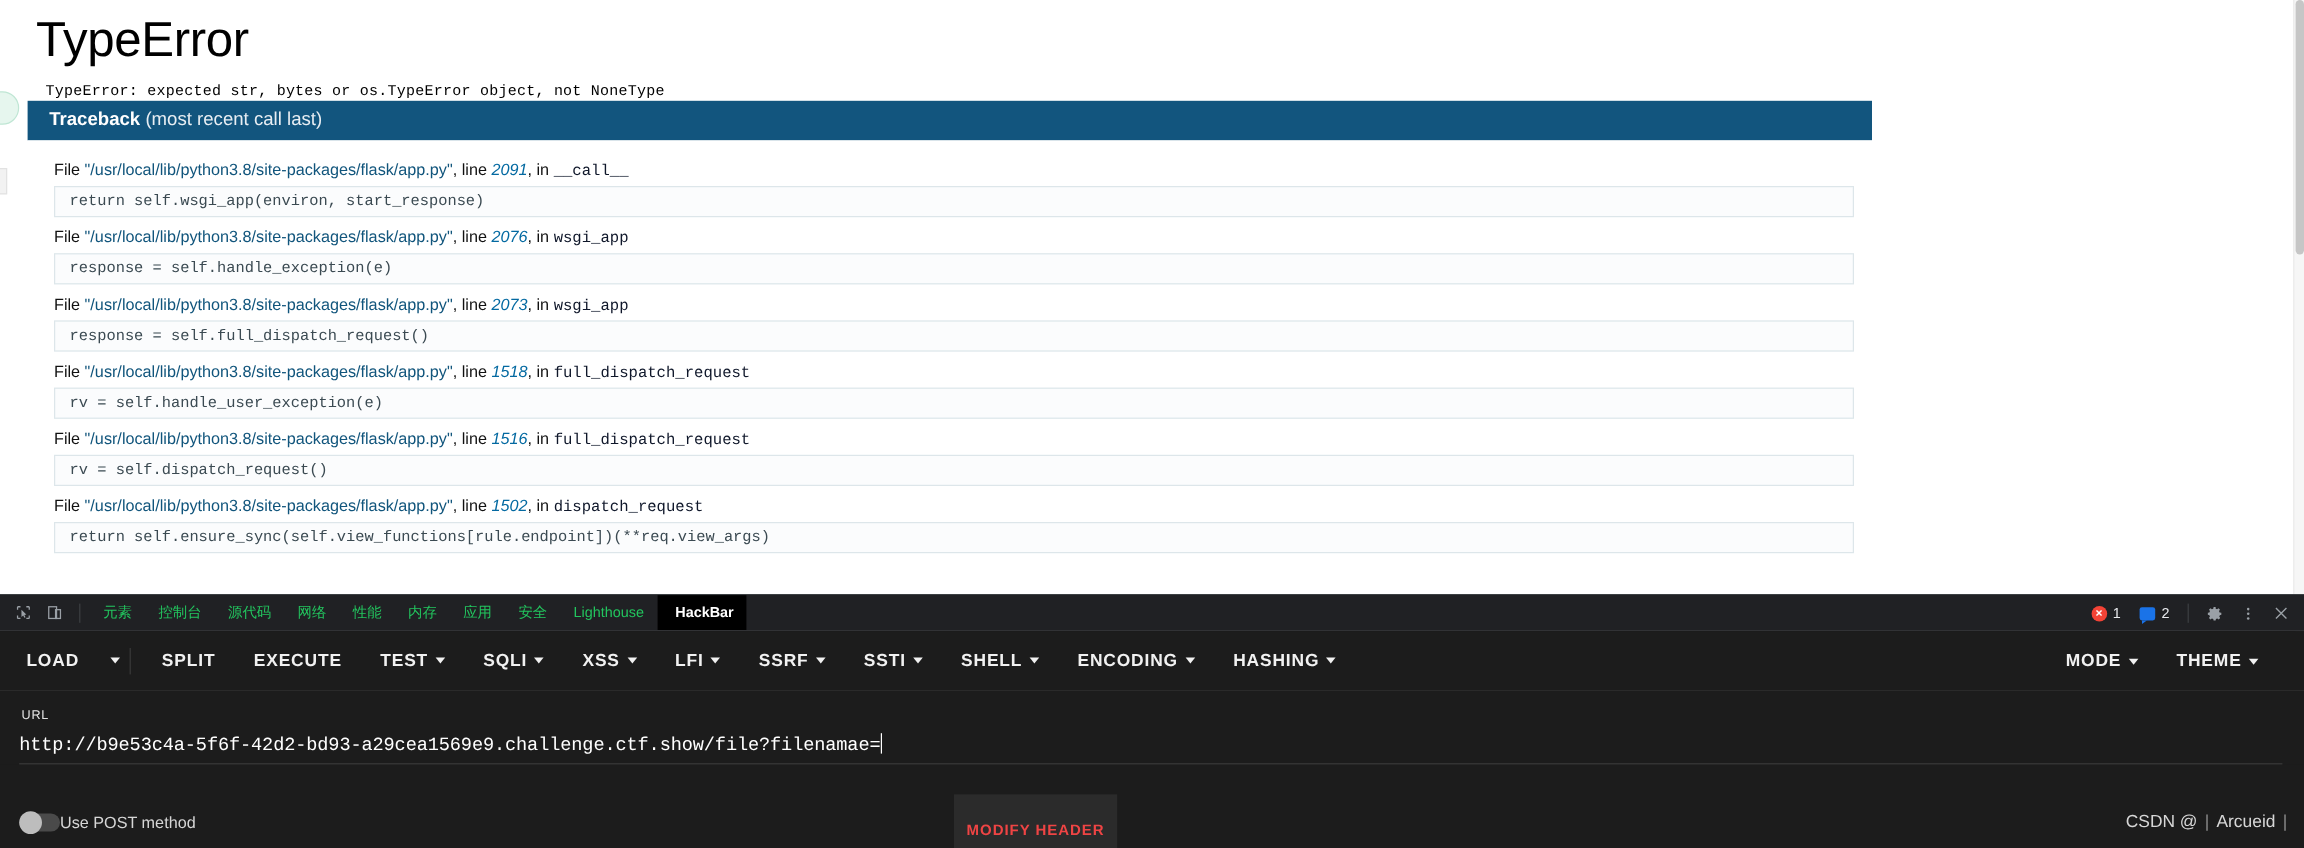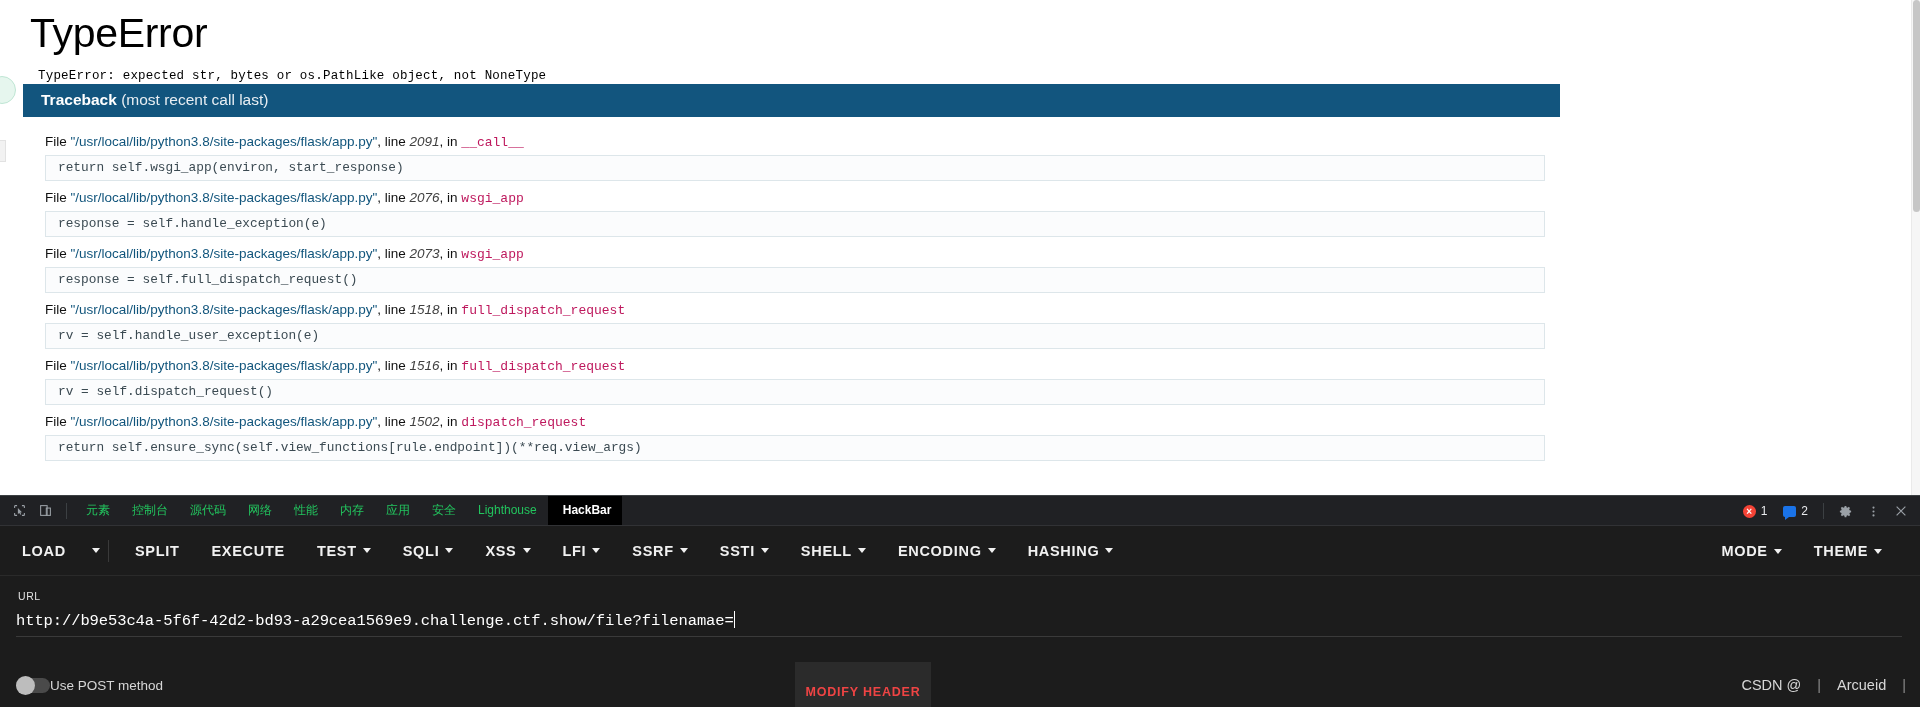--- a/index.html
+++ b/index.html
@@ -68,25 +68,25 @@
   }
   .frame { padding: 0 0 4px 0; }
   .frame-head {
     font-size: 13.5px;
     color: #111;
     padding: 5px 0 3px 22px;
     white-space: nowrap;
   }
   .frame-head .kw { color: #111; font-weight: 400; }
   .frame-head .path { color: #11557c; }
-  .frame-head .lineno { font-style: italic; color: #404040; margin-top: 24px; }
+  .frame-head .lineno { font-style: italic; color: #0369a1; margin-top: 24px; }
   .frame-head .fname {
     font-family: "Liberation Mono", monospace;
     font-size: 13px;
-    color: #be185d;
+    color: #0f172a;
   }
   .frame-code {
     margin: 2px 0 0 22px;
     border: 1px solid #dde6ea;
     background: #fbfcfd;
     font-family: "Liberation Mono", monospace;
     font-size: 12.8px;
     color: #3b4a52;
     padding: 4px 0 5px 12px;
     width: 1500px;
@@ -326,21 +326,21 @@
     font-weight: 700;
     letter-spacing: .8px;
     display: flex; align-items: center; justify-content: center;
   }
   .watermark {
     position: absolute;
     right: 14px; top: 50%;
     transform: translateY(-50%);
     font-size: 14.5px;
     color: #d7d7d7;
-    display: flex; align-items: center; gap: 16px;
+    display: flex; align-items: center; gap: 6px;
     white-space: nowrap;
   }
   .wm-sep { color: #8a8a8a; }
 
   .dt-scroll-corner {
     position: absolute;
     right: 0; top: 30px;
     width: 7px; height: 8px;
     background: #5a5a5a;
   }
@@ -348,21 +348,21 @@
 </head>
 <body>
 
 <div id="page">
   <div id="page-inner">
 
     <div class="left-badge"></div>
     <div class="left-stub"></div>
 
     <h1 class="err-title">TypeError</h1>
-    <p class="err-message">TypeError: expected str, bytes or os.PathLike object, not NoneType</p>
+    <p class="err-message">TypeError: expected str, bytes or os.TypeError object, not NoneType</p>
 
     <div class="traceback-box">
       <div class="traceback-header">
         <span class="tb-bold">Traceback</span>
         <span class="tb-sub">(most recent call last)</span>
       </div>
       <div class="frames" id="frames-container">
           <div class="frame">
             <div class="frame-head"><span class="kw">File </span><span class="path">"/usr/local/lib/python3.8/site-packages/flask/app.py"</span><span class="kw">, line </span><span class="lineno">2091</span><span class="kw">, in </span><span class="fname">__call__</span></div>
             <div class="frame-code">return self.wsgi_app(environ, start_response)</div>

